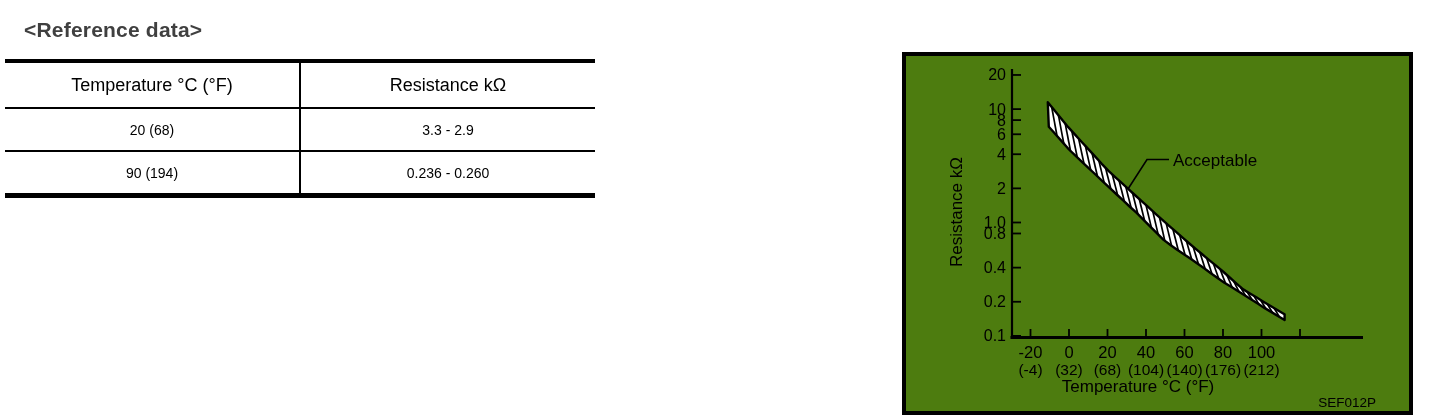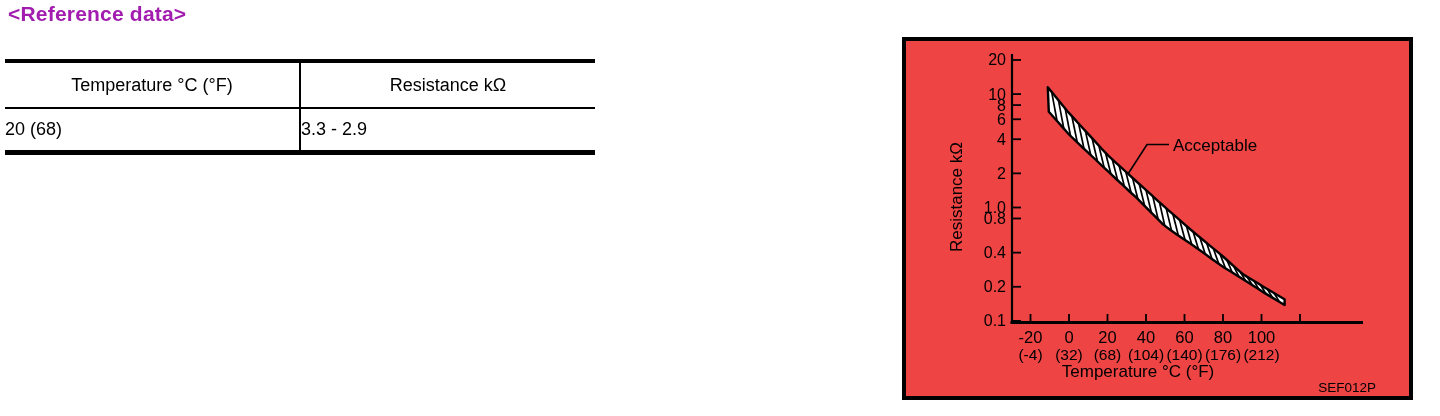--- a/index.html
+++ b/index.html
@@ -9,60 +9,60 @@
     height: 416px;
     background: #ffffff;
     color: #000;
     font-family: "Liberation Sans", sans-serif;
     overflow: hidden;
   }
   .title {
     position: absolute;
     left: 8px;
     top: 2px;
-    margin: 0;
+    margin: 16px;
     font-size: 21px;
     font-weight: 700;
     letter-spacing: 0.2px;
-    color: #a21caf;
+    color: #404040;
   }
   table.ref-table {
     position: absolute;
     left: 5px;
     top: 59px;
     width: 590px;
     border-collapse: collapse;
     border-top: 4px solid #000;
     border-bottom: 5px solid #000;
   }
   table.ref-table th {
     font-weight: 400;
     font-size: 18px;
     height: 44px;
     text-align: center;
     border-bottom: 2px solid #000;
     padding: 0;
   }
   table.ref-table td {
-    font-size: 18px;
+    font-size: 14px;
     height: 41px;
-    text-align: left;
+    text-align: center;
     padding: 0;
   }
   table.ref-table tbody tr:not(:last-child) td { border-bottom: 2px solid #000; }
   table.ref-table th:first-child,
   table.ref-table td:first-child { border-right: 2px solid #000; width: 50%; }
   .chart-box {
     position: absolute;
     left: 902px;
-    top: 37px;
+    top: 52px;
     width: 503px;
     height: 355px;
     border: 4px solid #000;
-    background: #ef4444;
+    background: #4d7c0f;
   }
   .chart-box svg { display: block; }
   svg text { font-family: "Liberation Sans", sans-serif; fill: #000; }
 </style>
 </head>
 <body>
 
 <div class="page">
 
   <h1 class="title">&lt;Reference data&gt;</h1>
@@ -71,20 +71,24 @@
     <thead>
       <tr>
         <th>Temperature °C (°F)</th>
         <th>Resistance kΩ</th>
       </tr>
     </thead>
     <tbody>
         <tr>
           <td>20 (68)</td>
           <td>3.3 - 2.9</td>
+        </tr>
+        <tr>
+          <td>90 (194)</td>
+          <td>0.236 - 0.260</td>
         </tr>
       </tbody>
   </table>
 
   <div class="chart-box">
     <svg width="503" height="355" viewBox="906 49 503 355" xmlns="http://www.w3.org/2000/svg">
         <g>
           <line x1="1012" y1="62" x2="1012" y2="331.5" stroke="#000" stroke-width="2.2"></line>
           <line x1="1010.5" y1="330.5" x2="1363" y2="330.5" stroke="#000" stroke-width="2.8"></line>
         </g>

